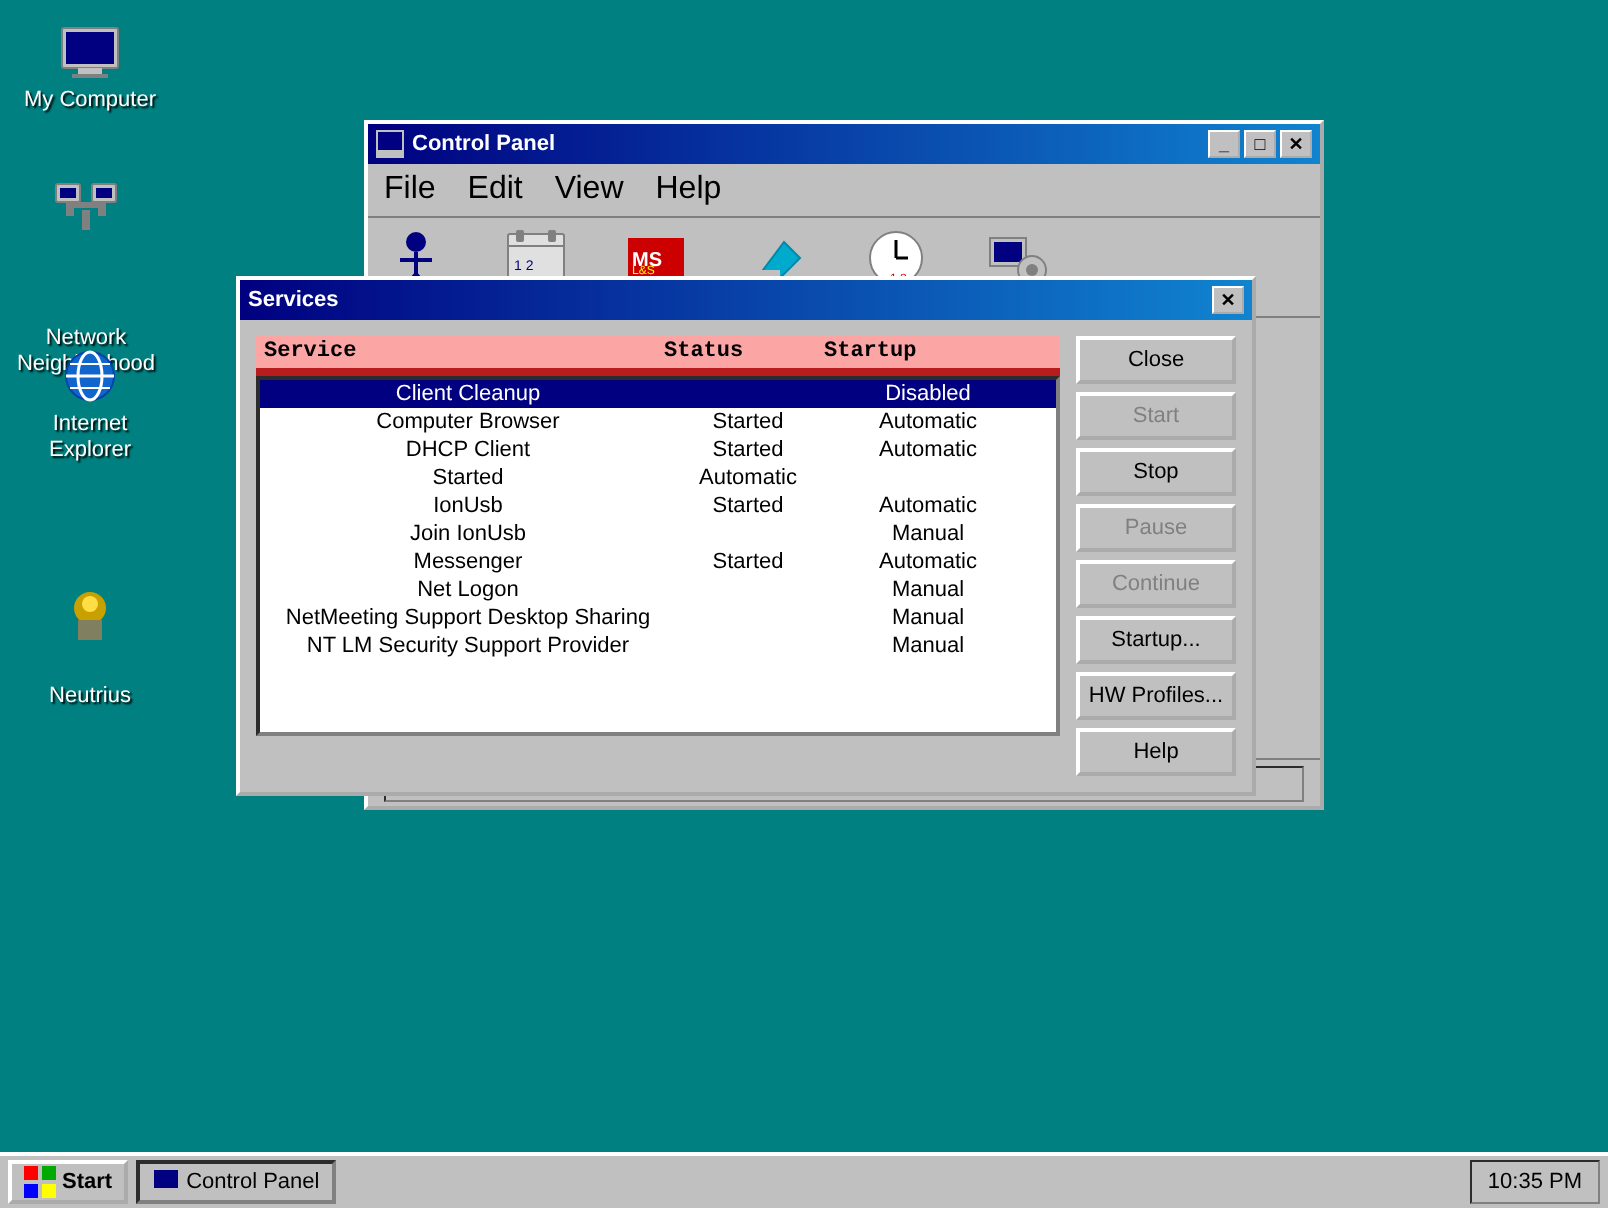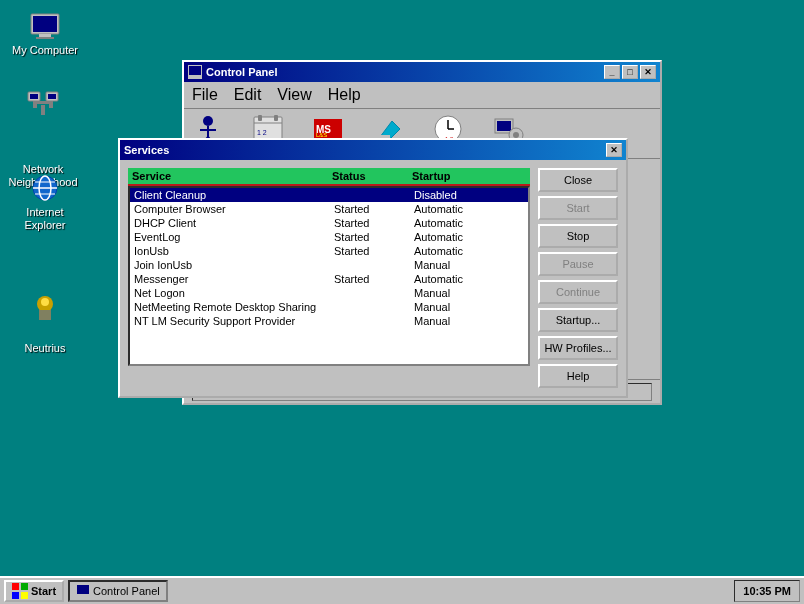--- a/index.html
+++ b/index.html
@@ -75,21 +75,20 @@
       cursor: pointer;
     }
     .taskbar-clock {
       margin-left: auto;
       padding: 0 8px;
       font-size: 11px;
       border: 1px inset #808080;
       height: 22px;
       display: flex;
       align-items: center;
-      font-weight: bold;
     }
 
     
     .window {
       position: absolute;
       background: #c0c0c0;
       border: 2px outset #ffffff;
     }
     .window-titlebar {
       height: 20px;
@@ -181,23 +180,24 @@
       padding: 8px;
       display: flex;
       gap: 8px;
     }
     .services-list-area {
       flex: 1;
     }
     .list-header {
       display: grid;
       grid-template-columns: 200px 80px 100px;
-      background: #22c55e;
-      border-bottom: 2px solid #b91c1c;
+      background: #fca5a5;
+      border-bottom: 4px solid #b91c1c;
       padding: 2px 4px;
+      font-family: Liberation Mono, monospace;
     }
     .list-header span {
       font-size: 11px;
       font-weight: bold;
     }
     .services-list {
       border: 2px inset #808080;
       height: 180px;
       overflow-y: auto;
       background: white;
@@ -207,21 +207,21 @@
       display: grid;
       grid-template-columns: 200px 80px 100px;
       padding: 1px 4px;
       font-size: 11px;
       cursor: pointer;
     }
     .service-row.selected {
       background: #000080;
       color: white;
     }
-    .service-col { overflow: hidden; white-space: nowrap; }
+    .service-col { overflow: hidden; white-space: nowrap; text-align: center; }
 
     .buttons-col {
       display: flex;
       flex-direction: column;
       gap: 4px;
       min-width: 80px;
     }
     .dlg-btn {
       width: 80px;
       height: 24px;
@@ -437,21 +437,20 @@
           <span class="service-col">Computer Browser</span>
           <span class="service-col">Started</span>
           <span class="service-col">Automatic</span>
         </div>
         <div class="service-row">
           <span class="service-col">DHCP Client</span>
           <span class="service-col">Started</span>
           <span class="service-col">Automatic</span>
         </div>
         <div class="service-row">
-          <span class="service-col">EventLog</span>
           <span class="service-col">Started</span>
           <span class="service-col">Automatic</span>
         </div>
         <div class="service-row">
           <span class="service-col">IonUsb</span>
           <span class="service-col">Started</span>
           <span class="service-col">Automatic</span>
         </div>
         <div class="service-row">
           <span class="service-col">Join IonUsb</span>
@@ -462,21 +461,21 @@
           <span class="service-col">Messenger</span>
           <span class="service-col">Started</span>
           <span class="service-col">Automatic</span>
         </div>
         <div class="service-row">
           <span class="service-col">Net Logon</span>
           <span class="service-col"></span>
           <span class="service-col">Manual</span>
         </div>
         <div class="service-row">
-          <span class="service-col">NetMeeting Remote Desktop Sharing</span>
+          <span class="service-col">NetMeeting Support Desktop Sharing</span>
           <span class="service-col"></span>
           <span class="service-col">Manual</span>
         </div>
         <div class="service-row">
           <span class="service-col">NT LM Security Support Provider</span>
           <span class="service-col"></span>
           <span class="service-col">Manual</span>
         </div>
       </div>
 

